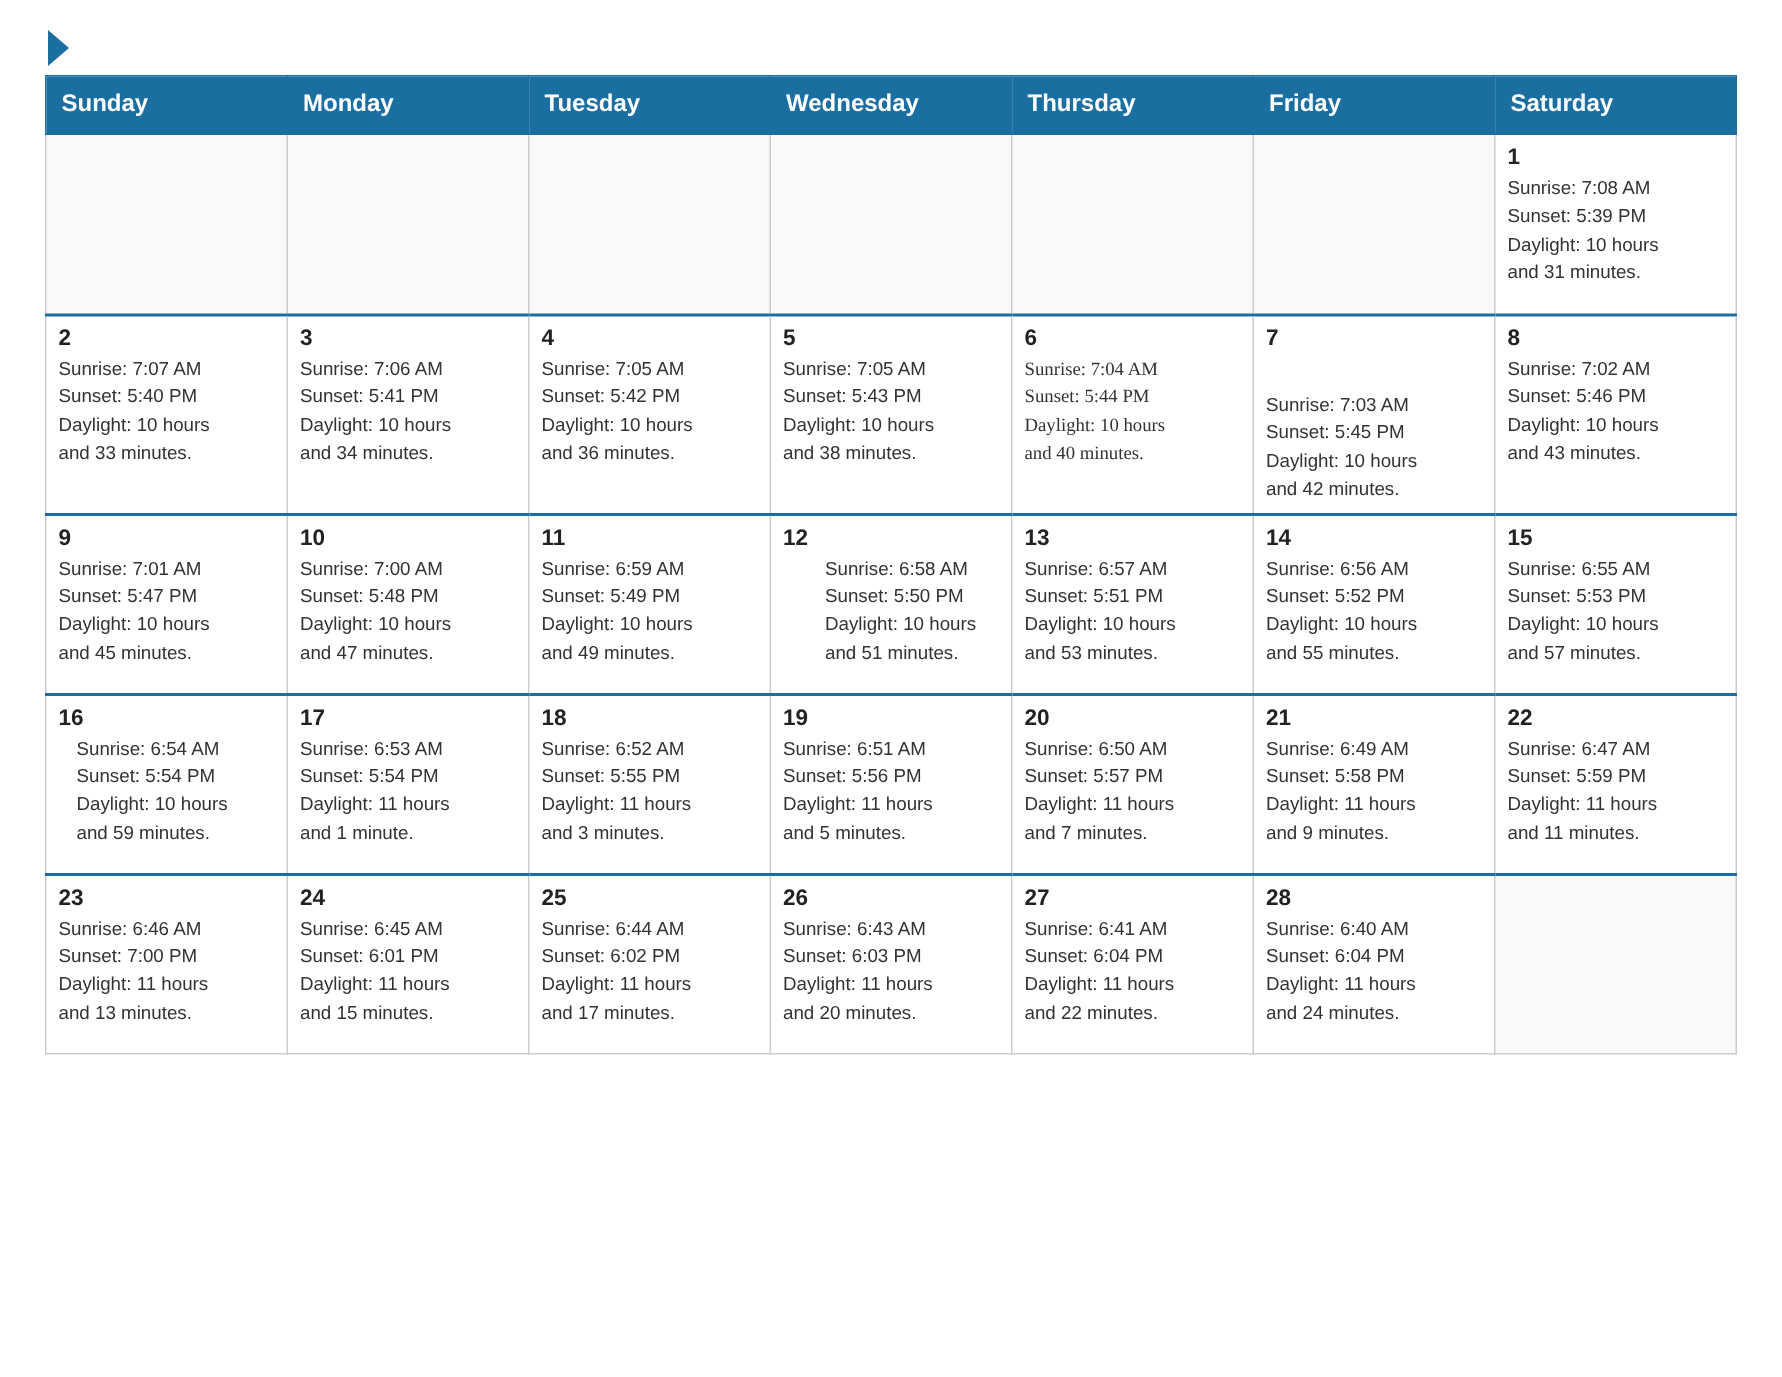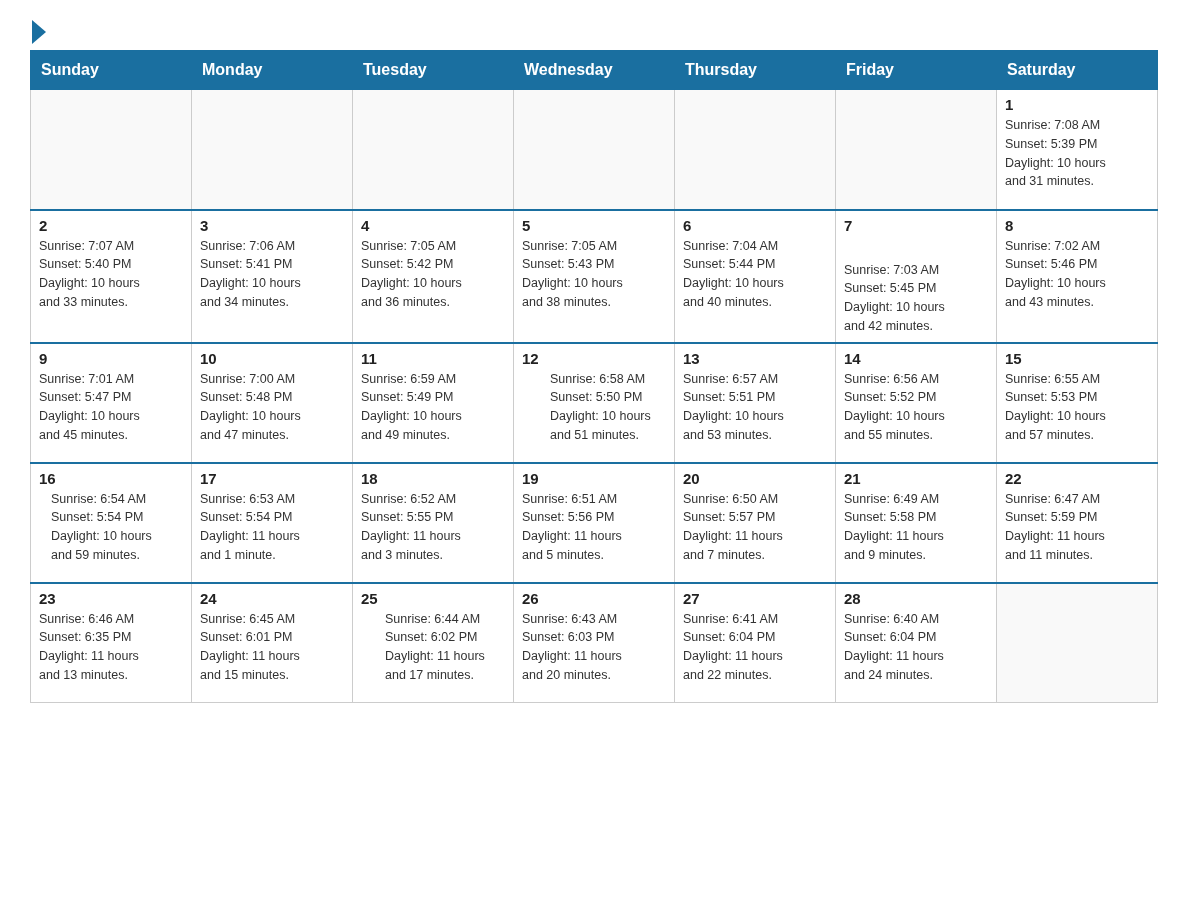--- a/index.html
+++ b/index.html
@@ -173,21 +173,21 @@
         </td>
         <td>
           <span class="day-number">5</span>
           <div class="day-info" style="white-space: pre-line;">Sunrise: 7:05 AM
 Sunset: 5:43 PM
 Daylight: 10 hours
 and 38 minutes.</div>
         </td>
         <td>
           <span class="day-number">6</span>
-          <div class="day-info" style="white-space: pre-line;">Sunrise: 7:04 AM
+          <div class="day-info" style="white-space: pre-line; font-family: Liberation Serif, serif;">Sunrise: 7:04 AM
 Sunset: 5:44 PM
 Daylight: 10 hours
 and 40 minutes.</div>
         </td>
         <td>
           <span class="day-number">7</span>
           <div class="day-info" style="white-space: pre-line; margin-top: 27px;">Sunrise: 7:03 AM
 Sunset: 5:45 PM
 Daylight: 10 hours
 and 42 minutes.</div>
@@ -299,34 +299,34 @@
           <div class="day-info" style="white-space: pre-line;">Sunrise: 6:47 AM
 Sunset: 5:59 PM
 Daylight: 11 hours
 and 11 minutes.</div>
         </td>
       </tr>
       <tr class="row-divider">
         <td>
           <span class="day-number">23</span>
           <div class="day-info" style="white-space: pre-line;">Sunrise: 6:46 AM
-Sunset: 6:35 PM
+Sunset: 7:00 PM
 Daylight: 11 hours
 and 13 minutes.</div>
         </td>
         <td>
           <span class="day-number">24</span>
           <div class="day-info" style="white-space: pre-line;">Sunrise: 6:45 AM
 Sunset: 6:01 PM
 Daylight: 11 hours
 and 15 minutes.</div>
         </td>
         <td>
           <span class="day-number">25</span>
-          <div class="day-info" style="white-space: pre-line; margin-left: 24px;">Sunrise: 6:44 AM
+          <div class="day-info" style="white-space: pre-line;">Sunrise: 6:44 AM
 Sunset: 6:02 PM
 Daylight: 11 hours
 and 17 minutes.</div>
         </td>
         <td>
           <span class="day-number">26</span>
           <div class="day-info" style="white-space: pre-line;">Sunrise: 6:43 AM
 Sunset: 6:03 PM
 Daylight: 11 hours
 and 20 minutes.</div>

